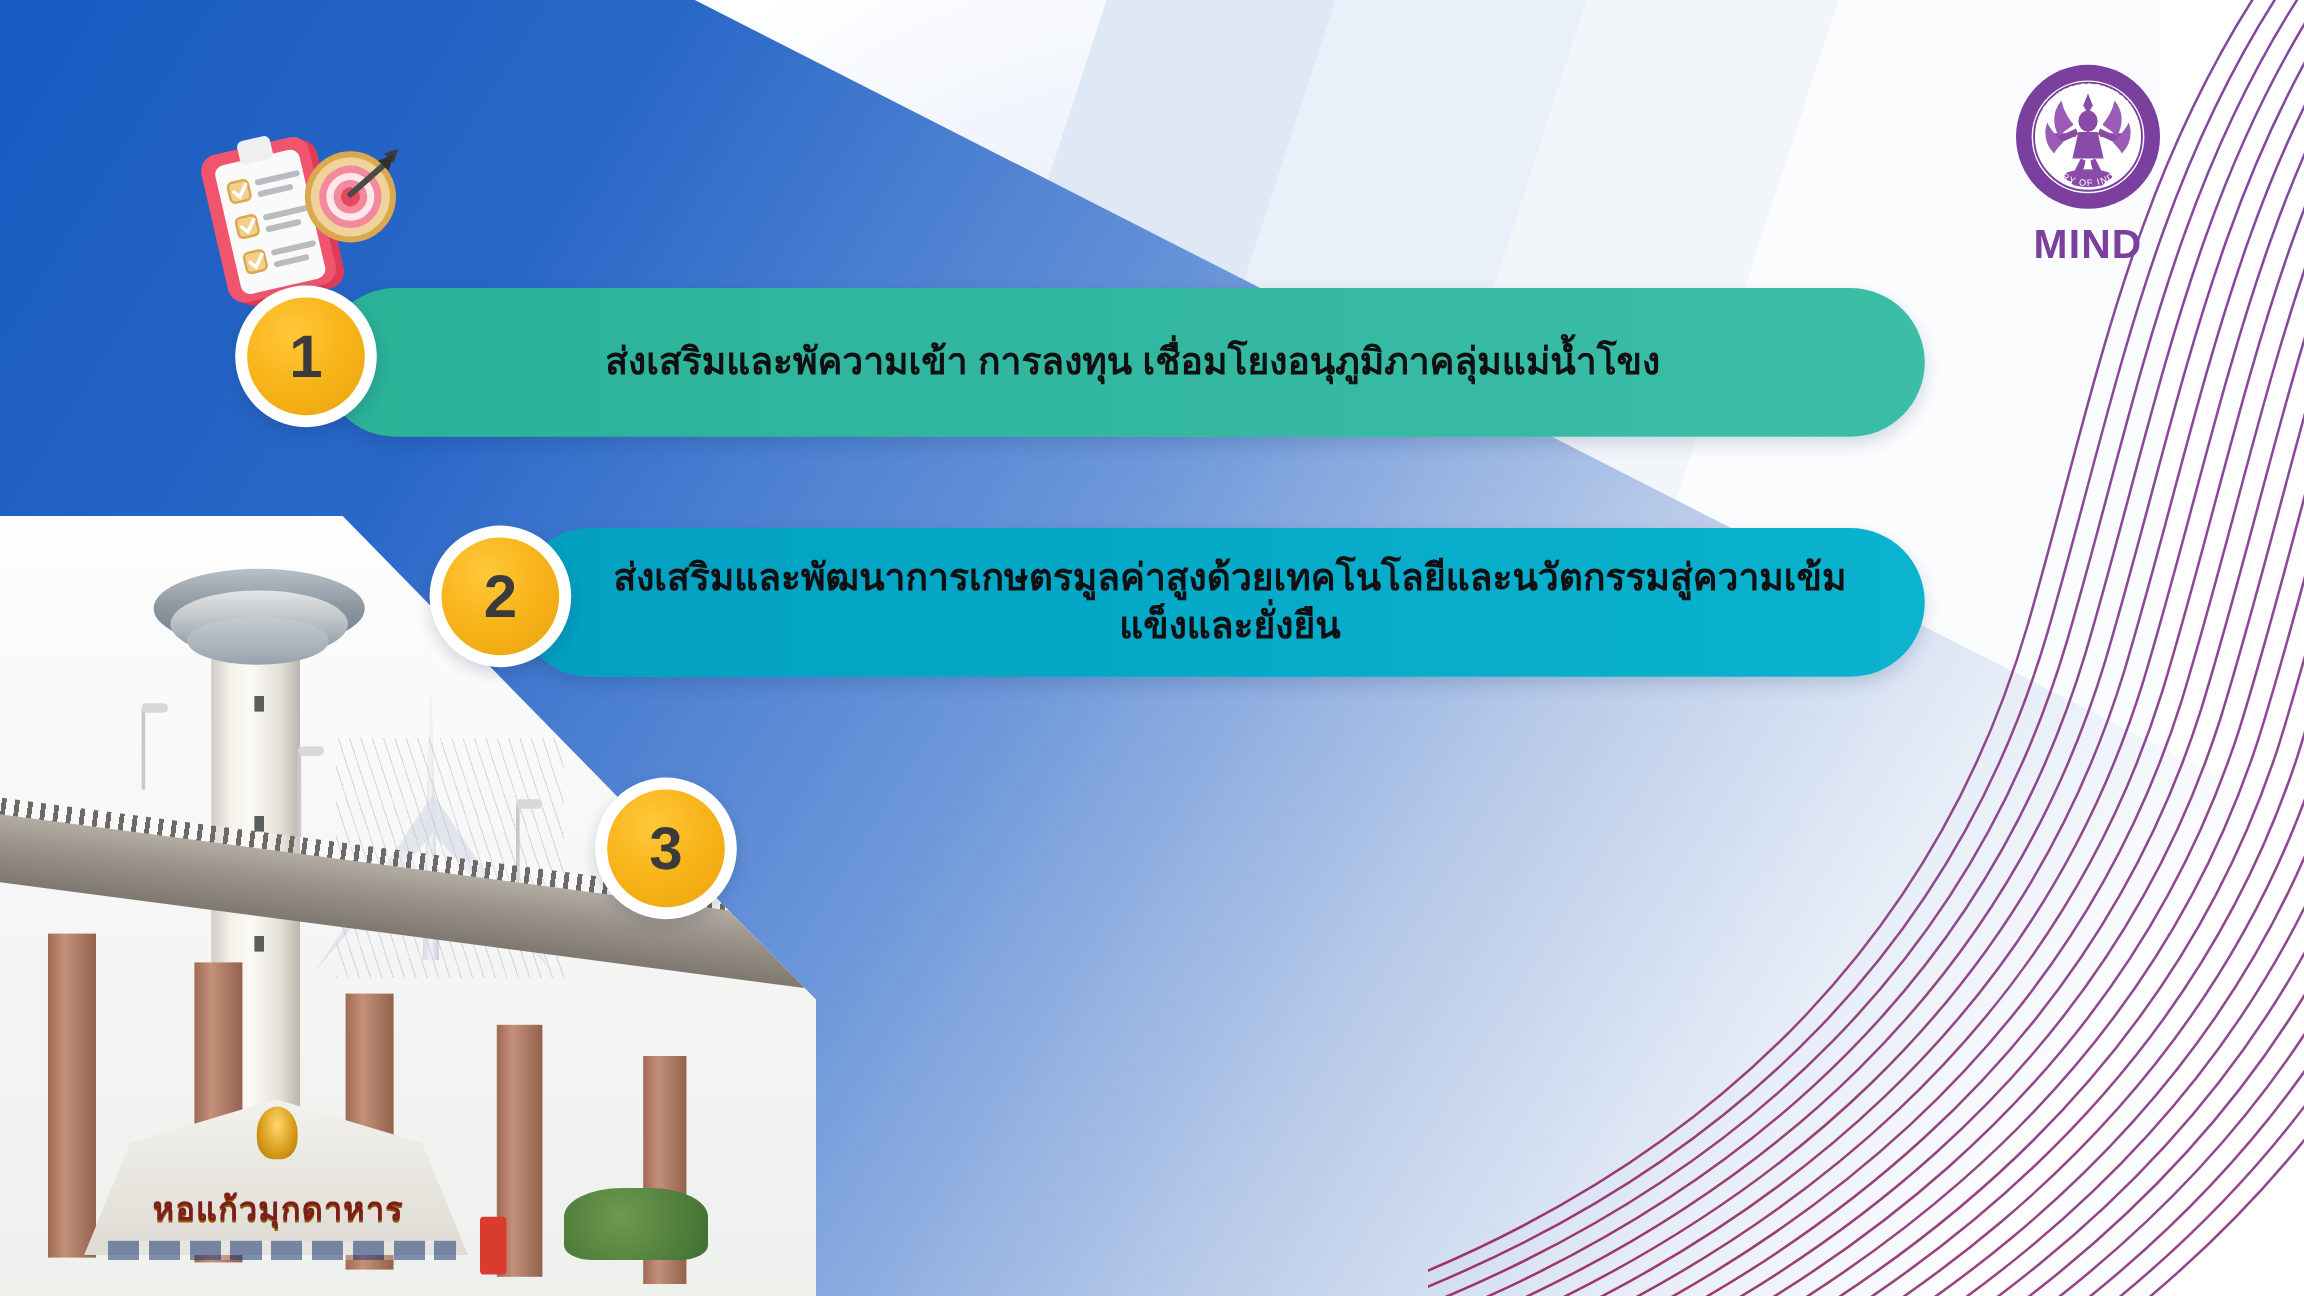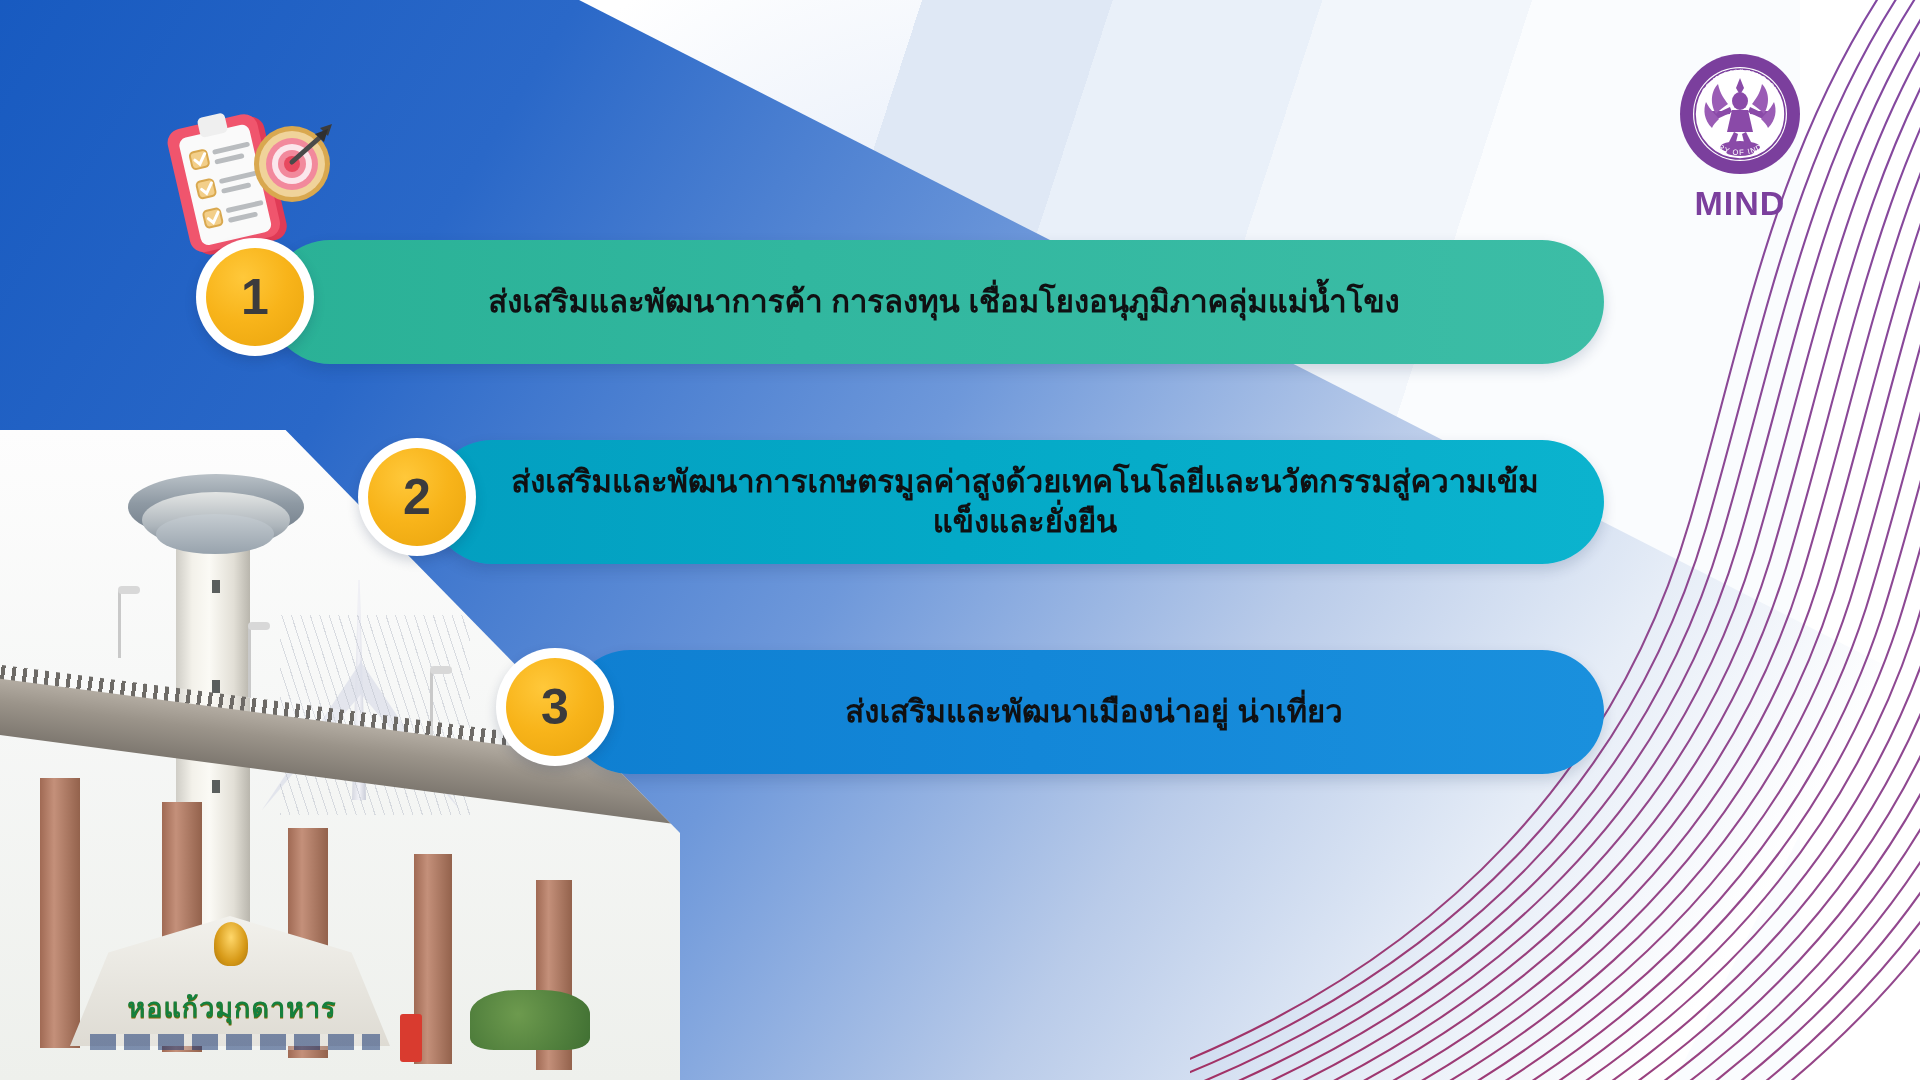--- a/index.html
+++ b/index.html
@@ -87,21 +87,21 @@
     background:repeating-linear-gradient(90deg,#6d6a66 0 4px, rgba(255,255,255,.22) 4px 11px);
     transform:rotate(7.5deg);transform-origin:left top;}
   .pier{position:absolute;background:linear-gradient(90deg,#a06a54,#c4907a 35%,#93624c);top:0;}
   .building{position:absolute;left:70px;top:486px;width:320px;height:130px;
     background:linear-gradient(180deg,#f2f1ec,#dedbd3);
     -webkit-clip-path:polygon(12% 28%,50% 0,88% 28%,100% 100%,0 100%);
     clip-path:polygon(12% 28%,50% 0,88% 28%,100% 100%,0 100%);}
   .crest{position:absolute;left:214px;top:492px;width:34px;height:44px;border-radius:50% 50% 40% 40%;
     background:radial-gradient(ellipse at 50% 35%,#ffd76a,#d79a18 60%,#a8730c 100%);}
   .sign-th{position:absolute;left:82px;top:556px;width:300px;text-align:center;
-    font-size:27px;font-weight:700;color:#15803d;letter-spacing:1px;
+    font-size:27px;font-weight:700;color:#7f1d1d;letter-spacing:1px;
     text-shadow:0 1px 0 #8d6405;}
   .shoplights{position:absolute;left:90px;top:604px;width:290px;height:16px;
     background:repeating-linear-gradient(90deg,rgba(30,60,120,.55) 0 26px, rgba(255,255,255,.25) 26px 34px);}
   .greenery{position:absolute;left:470px;top:560px;width:120px;height:60px;border-radius:40% 40% 20% 20%;
     background:radial-gradient(circle at 40% 40%,#6d9a4e,#3f6f32);}
   .lamp{position:absolute;width:3px;background:#c9c9c9;}
   .lamp-head{position:absolute;width:22px;height:8px;border-radius:9px;background:#d8d8d8;}
   .redbox{position:absolute;left:400px;top:584px;width:22px;height:48px;border-radius:3px;background:#d93b2f;}
 
   
@@ -315,44 +315,41 @@
         <textPath href="#arcBot" startOffset="50%" text-anchor="middle">MINISTRY OF INDUSTRY</textPath>
       </text>
     </svg>
     <div class="logo-word">MIND</div>
   </div>
 
   <div class="rows">
 
     <div class="row" id="row1" style="left:0;top:240px;width:1920px">
       <div class="pill">
-        <div class="pill-text">ส่งเสริมและพัฒนาการค้า การลงทุน เชื่อมโยงอนุภูมิภาคลุ่มแม่น้ำโขง</div>
+        <div class="pill-text">ส่งเสริมและพัความเข้า การลงทุน เชื่อมโยงอนุภูมิภาคลุ่มแม่น้ำโขง</div>
       </div>
       <div class="badge">
         <div class="badge-inner">
           <span class="badge-num">1</span>
         </div>
       </div>
     </div>
 
     <div class="row" id="row2" style="left:0;top:440px;width:1920px">
       <div class="pill">
         <div class="pill-text">ส่งเสริมและพัฒนาการเกษตรมูลค่าสูงด้วยเทคโนโลยีและนวัตกรรมสู่ความเข้มแข็งและยั่งยืน</div>
       </div>
       <div class="badge">
         <div class="badge-inner">
           <span class="badge-num">2</span>
         </div>
       </div>
     </div>
 
     <div class="row" id="row3" style="left:0;top:650px;width:1920px">
-      <div class="pill">
-        <div class="pill-text">ส่งเสริมและพัฒนาเมืองน่าอยู่ น่าเที่ยว</div>
-      </div>
       <div class="badge">
         <div class="badge-inner">
           <span class="badge-num">3</span>
         </div>
       </div>
     </div>
 
   </div>
 </div>
 

